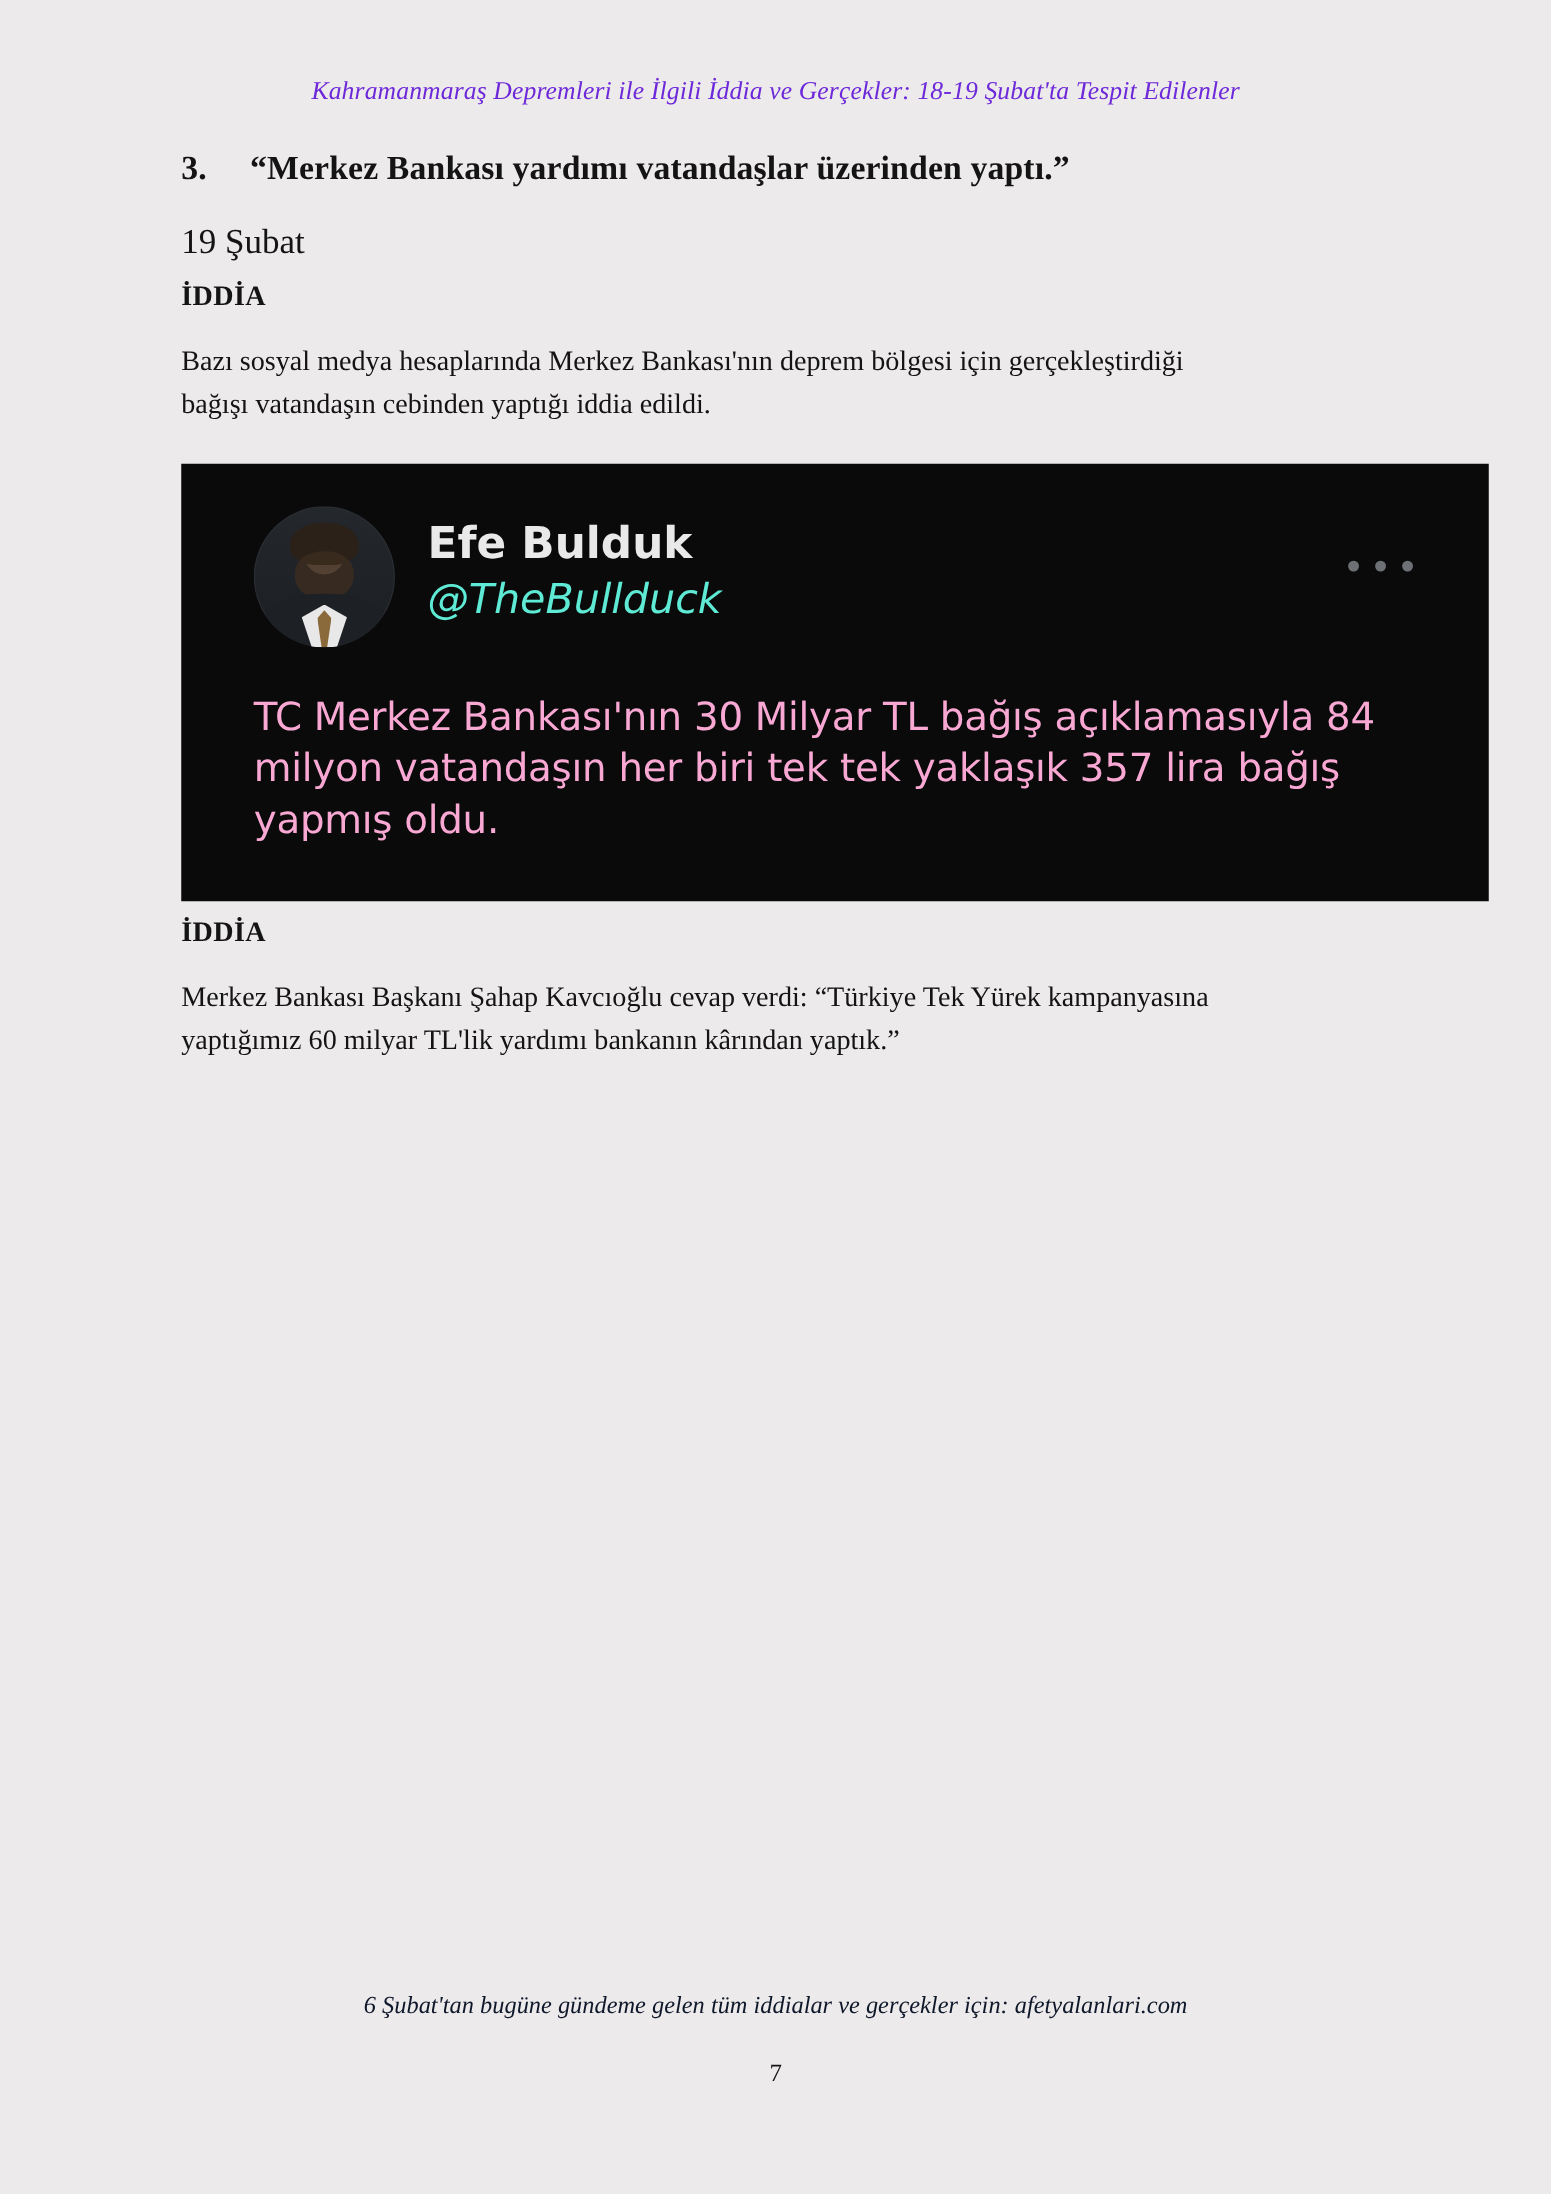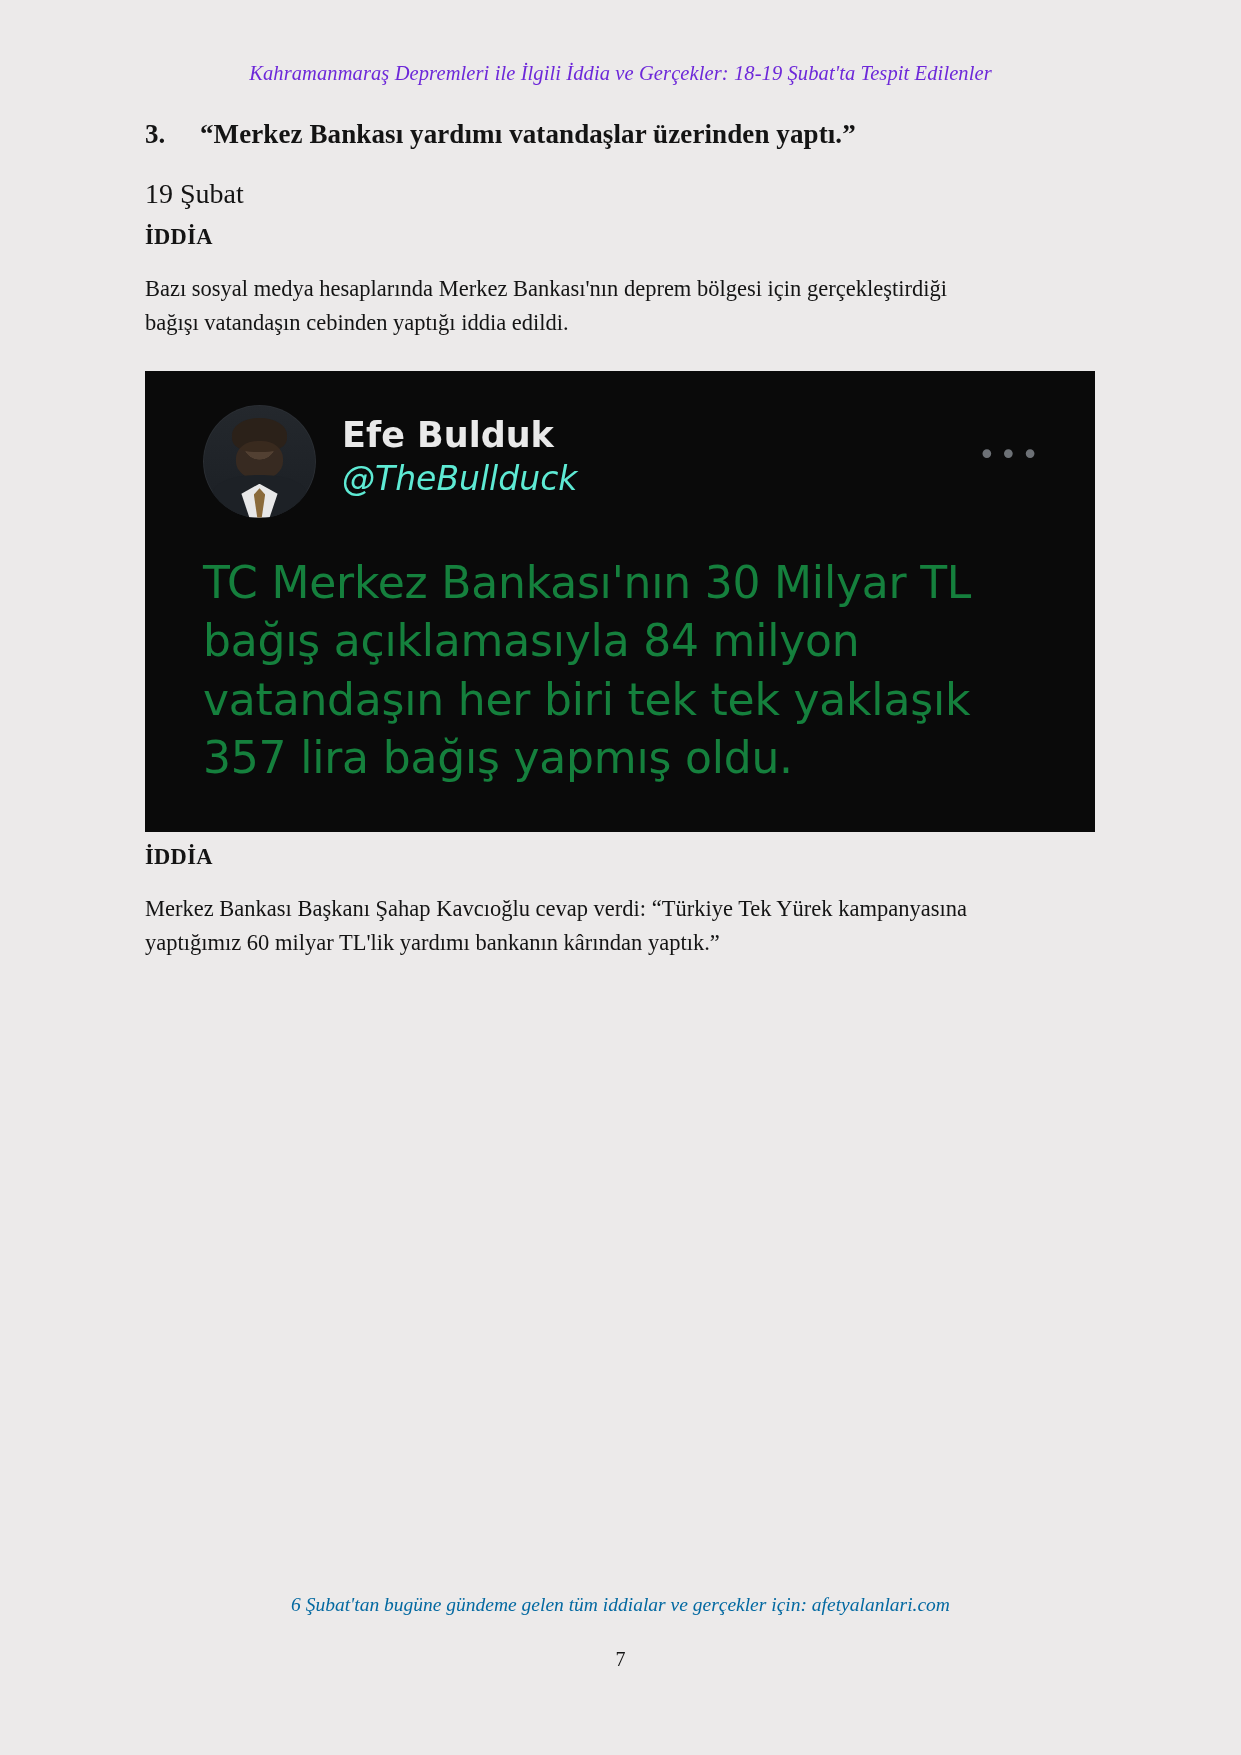--- a/index.html
+++ b/index.html
@@ -60,21 +60,21 @@
     letter-spacing: 0.3px;
   }
   .body-text {
     font-size: 22.5px;
     line-height: 1.52;
     margin-top: 22px;
     max-width: 830px;
   }
   .tweet-card {
     margin-top: 30px;
-    width: 950px;
+    width: 1046px;
     background: #0a0a0a;
     padding: 34px 30px 30px 30px;
     box-sizing: border-box;
     font-family: "DejaVu Sans", sans-serif;
     position: relative;
   }
   .tweet-head {
     display: flex;
     align-items: flex-start;
     gap: 26px;
@@ -154,36 +154,36 @@
   }
   .tweet-more {
     position: absolute;
     right: 52px;
     top: 66px;
     color: #6d7176;
     font-size: 30px;
     letter-spacing: 4px;
   }
   .tweet-body {
-    color: #15803d;
-    font-size: 44px;
+    color: #f9a8d4;
+    font-size: 31px;
     line-height: 1.33;
     margin-top: 36px;
     padding: 0 28px 14px 28px;
     letter-spacing: -0.2px;
   }
   .footer-note {
     position: absolute;
     left: 0;
     right: 0;
     top: 1594px;
     text-align: center;
     font-size: 19.5px;
     font-style: italic;
-    color: #0369a1;
+    color: #0f172a;
   }
   .page-number {
     position: absolute;
     left: 0;
     right: 0;
     top: 1648px;
     text-align: center;
     font-size: 20px;
   }
 </style>

